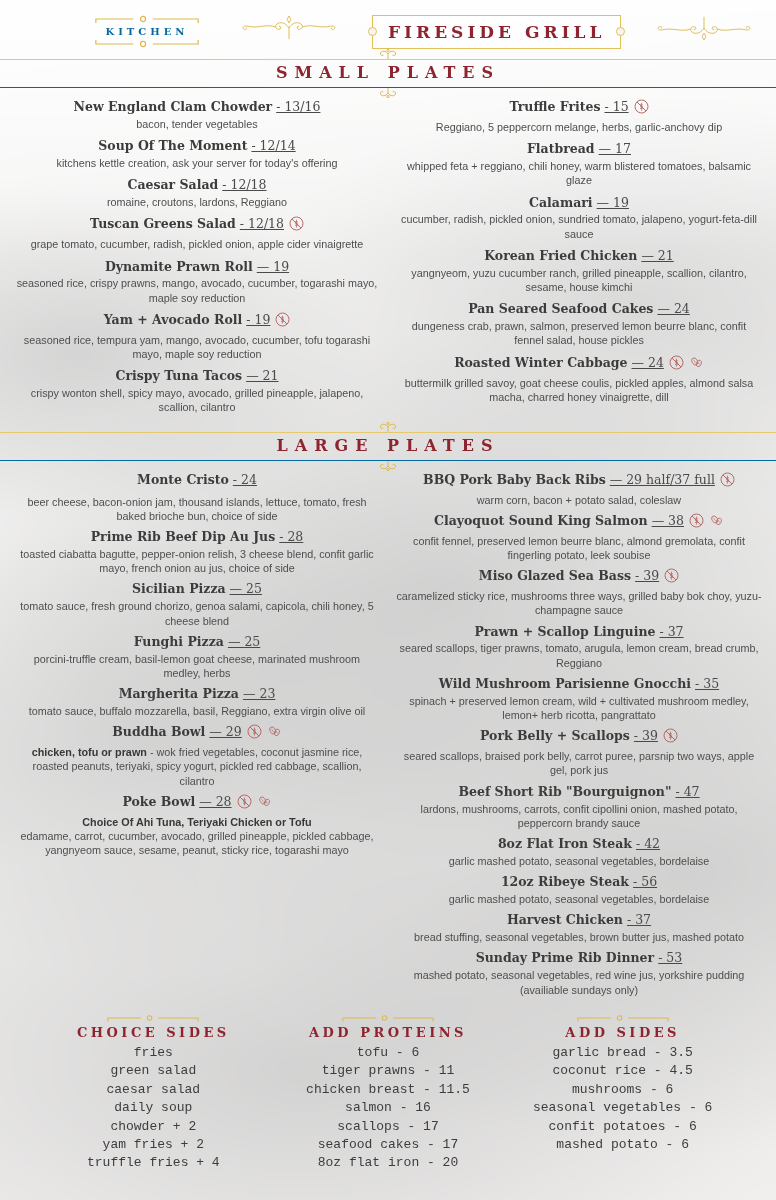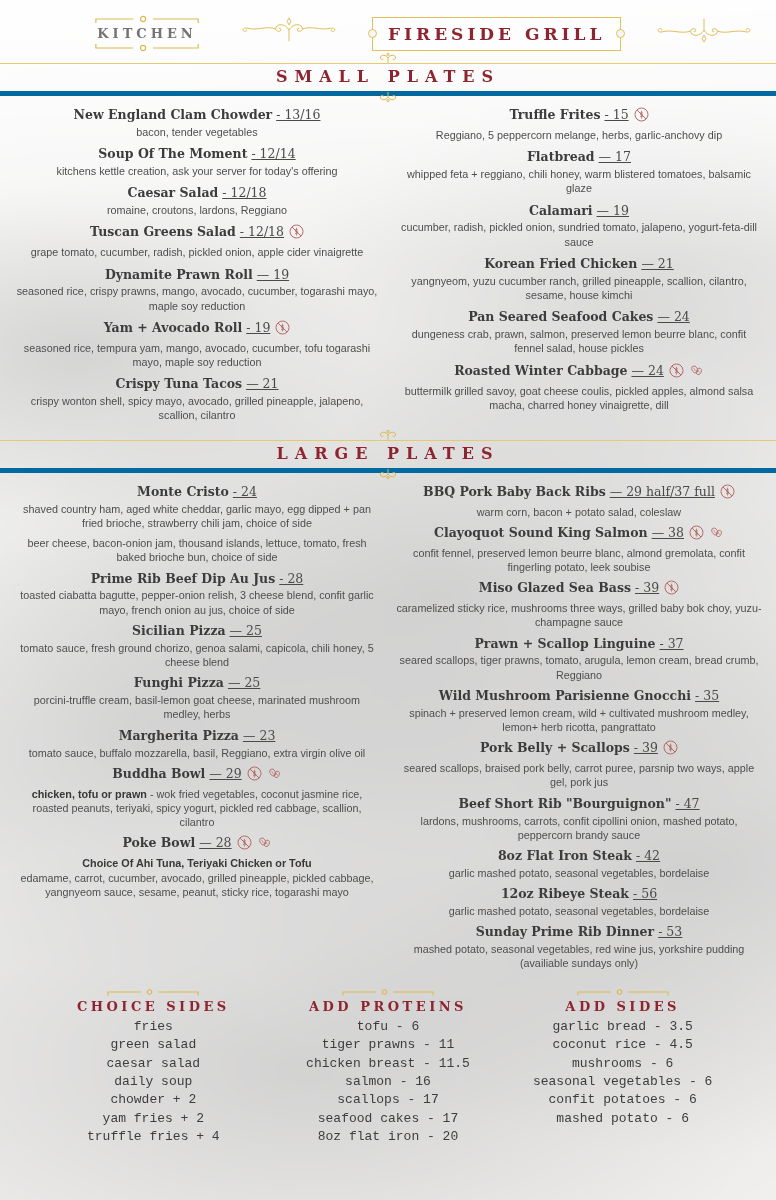--- a/index.html
+++ b/index.html
@@ -18,33 +18,33 @@
       radial-gradient(ellipse 660px 400px at 86% 72%, rgba(122,122,122,.36), transparent 70%),
       radial-gradient(ellipse 720px 360px at 40% 88%, rgba(128,128,128,.38), transparent 70%),
       linear-gradient(172deg, #fcfbfb 0%, #f3f2f1 14%, #e7e6e5 40%, #e4e3e2 64%, #eae8e7 100%);
     filter: blur(7px);
   }
   .content { position:relative; z-index:1; }
 
   
   .header { display:flex; align-items:center; justify-content:space-between; padding:14px 88px 0; }
   .side-label { display:flex; flex-direction:column; align-items:center; }
-  .side-label .word { font-family:"DejaVu Serif", serif; font-weight:bold; font-size:13px; letter-spacing:4px; color:#737373; padding:2px 0; }
+  .side-label .word { font-family:"DejaVu Serif", serif; font-weight:bold; font-size:10px; letter-spacing:4px; color:#0369a1; padding:2px 0; }
   .orn-line { width:118px; height:10px; display:block; }
   .orn-line.flip { transform: scaleY(-1); }
   .brand { display:flex; flex-direction:row; align-items:flex-start; }
   .flourish { width:166px; height:26px; display:block; }
   .flourish.flip { transform: scaleY(-1); }
   .brand-box { position:relative; border:1px solid #e3c05a; background:rgba(255,255,255,.55); padding:6px 15px; }
   .brand-box .word { font-family:"DejaVu Serif", serif; font-weight:bold; font-size:17px; letter-spacing:4px; color:#8e2430; white-space:nowrap; }
   .brand-box::before, .brand-box::after { content:""; position:absolute; top:50%; width:7px; height:7px; margin-top:-4.5px; border:1px solid #e3c05a; border-radius:50%; background:#f7f6f4; }
   .brand-box::before { left:-5px; } .brand-box::after { right:-5px; }
 
   
-  .section-divider { position:relative; margin:10px 0 6px; border-top:1px solid #e7ca6c; border-bottom:5px solid #0369a1; padding:3px 0 5px; text-align:center; }
+  .section-divider { position:relative; margin:10px 0 6px; border-top:1px solid #e7ca6c; border-bottom:1px solid #0369a1; padding:3px 0 5px; text-align:center; }
   .section-divider .sec-title { font-family:"DejaVu Serif", serif; font-weight:bold; font-size:16px; letter-spacing:7px; color:#8e2430; }
   .curl { width:34px; height:12px; position:absolute; left:50%; margin-left:-17px; }
   .curl.top { top:-12px; } .curl.bottom { bottom:-12px; transform:scaleY(-1); }
 
   
   .menu-grid { display:grid; grid-template-columns:1fr 1fr; column-gap:16px; padding:5px 14px 0; }
   .menu-col { text-align:center; }
   .menu-item { margin-bottom:7px; }
   .sec-large .menu-item { margin-bottom:6px; }
   .item-title { font-family:"DejaVu Serif", serif; font-size:12.5px; color:#3c3c3c; line-height:1.35; }
@@ -235,21 +235,20 @@
         </svg>
       <span class="sec-title">LARGE PLATES</span>
       <svg class="curl bottom" viewBox="0 0 34 12">
           <use href="#curl-def"></use>
         </svg>
     </div>
     <div class="menu-grid sec-large">
       <div class="menu-col">
   <div class="menu-item">
     <div class="item-title"><span class="item-name">Monte Cristo</span><span class="item-price">- 24</span></div>
-    <div class="item-desc"><span class="desc-text">shaved country ham, aged white cheddar, garlic mayo, egg dipped + pan fried brioche, strawberry chili jam, choice of side</span></div>
   </div>
 
   <div class="menu-item">
     <div class="item-desc"><span class="desc-text">beer cheese, bacon-onion jam, thousand islands, lettuce, tomato, fresh baked brioche bun, choice of side</span></div>
   </div>
 
 
   <div class="menu-item">
     <div class="item-title"><span class="item-name">Prime Rib Beef Dip Au Jus</span><span class="item-price">- 28</span></div>
     <div class="item-desc"><span class="desc-text">toasted ciabatta bagutte, pepper-onion relish, 3 cheese blend, confit garlic mayo, french onion au jus, choice of side</span></div>
@@ -337,20 +336,24 @@
   <div class="menu-item">
     <div class="item-title"><span class="item-name">8oz Flat Iron Steak</span><span class="item-price">- 42</span></div>
     <div class="item-desc"><span class="desc-text">garlic mashed potato, seasonal vegetables, bordelaise</span></div>
   </div>
 
   <div class="menu-item">
     <div class="item-title"><span class="item-name">12oz Ribeye Steak</span><span class="item-price">- 56</span></div>
     <div class="item-desc"><span class="desc-text">garlic mashed potato, seasonal vegetables, bordelaise</span></div>
   </div>
 
+  <div class="menu-item">
+    <div class="item-title"><span class="item-name">Harvest Chicken</span><span class="item-price">- 37</span></div>
+    <div class="item-desc"><span class="desc-text">bread stuffing, seasonal vegetables, brown butter jus, mashed potato</span></div>
+  </div>
 
   <div class="menu-item">
     <div class="item-title"><span class="item-name">Sunday Prime Rib Dinner</span><span class="item-price">- 53</span></div>
     <div class="item-desc"><span class="desc-text">mashed potato, seasonal vegetables, red wine jus, yorkshire pudding (availiable sundays only)</span></div>
   </div>
 </div>
     </div>
 
     <div class="bottom-grid">
       <div class="bottom-sec">

